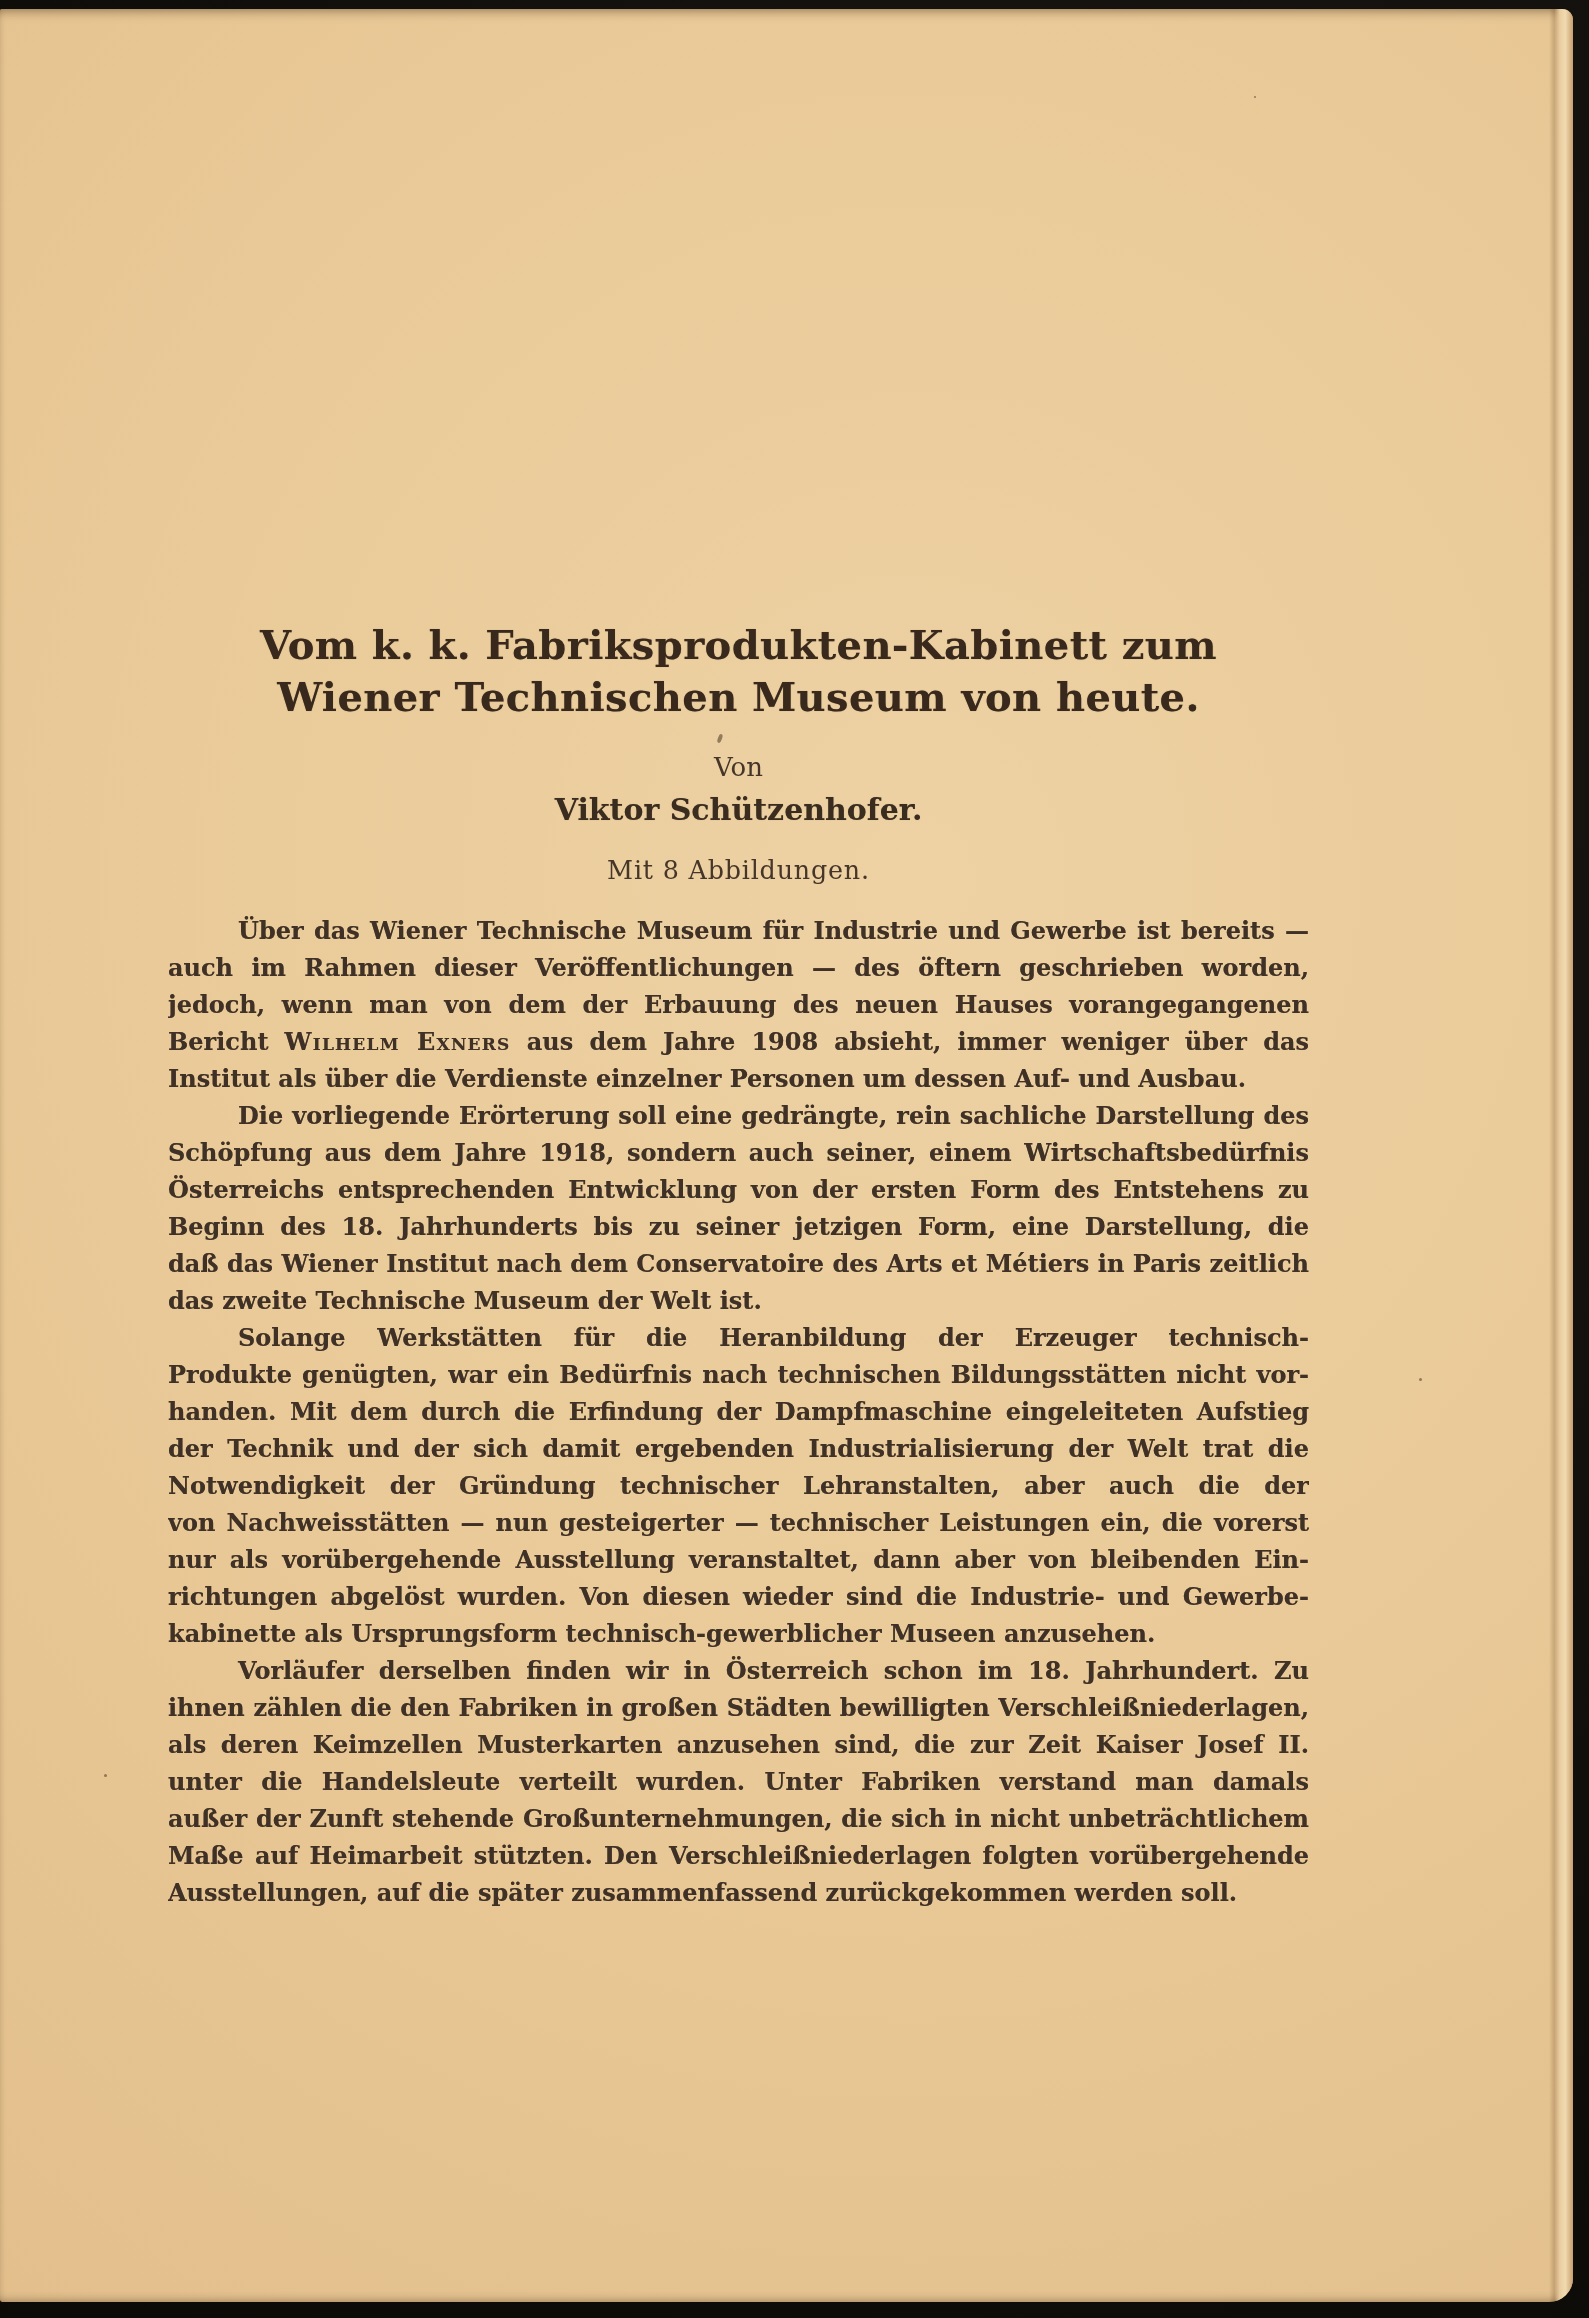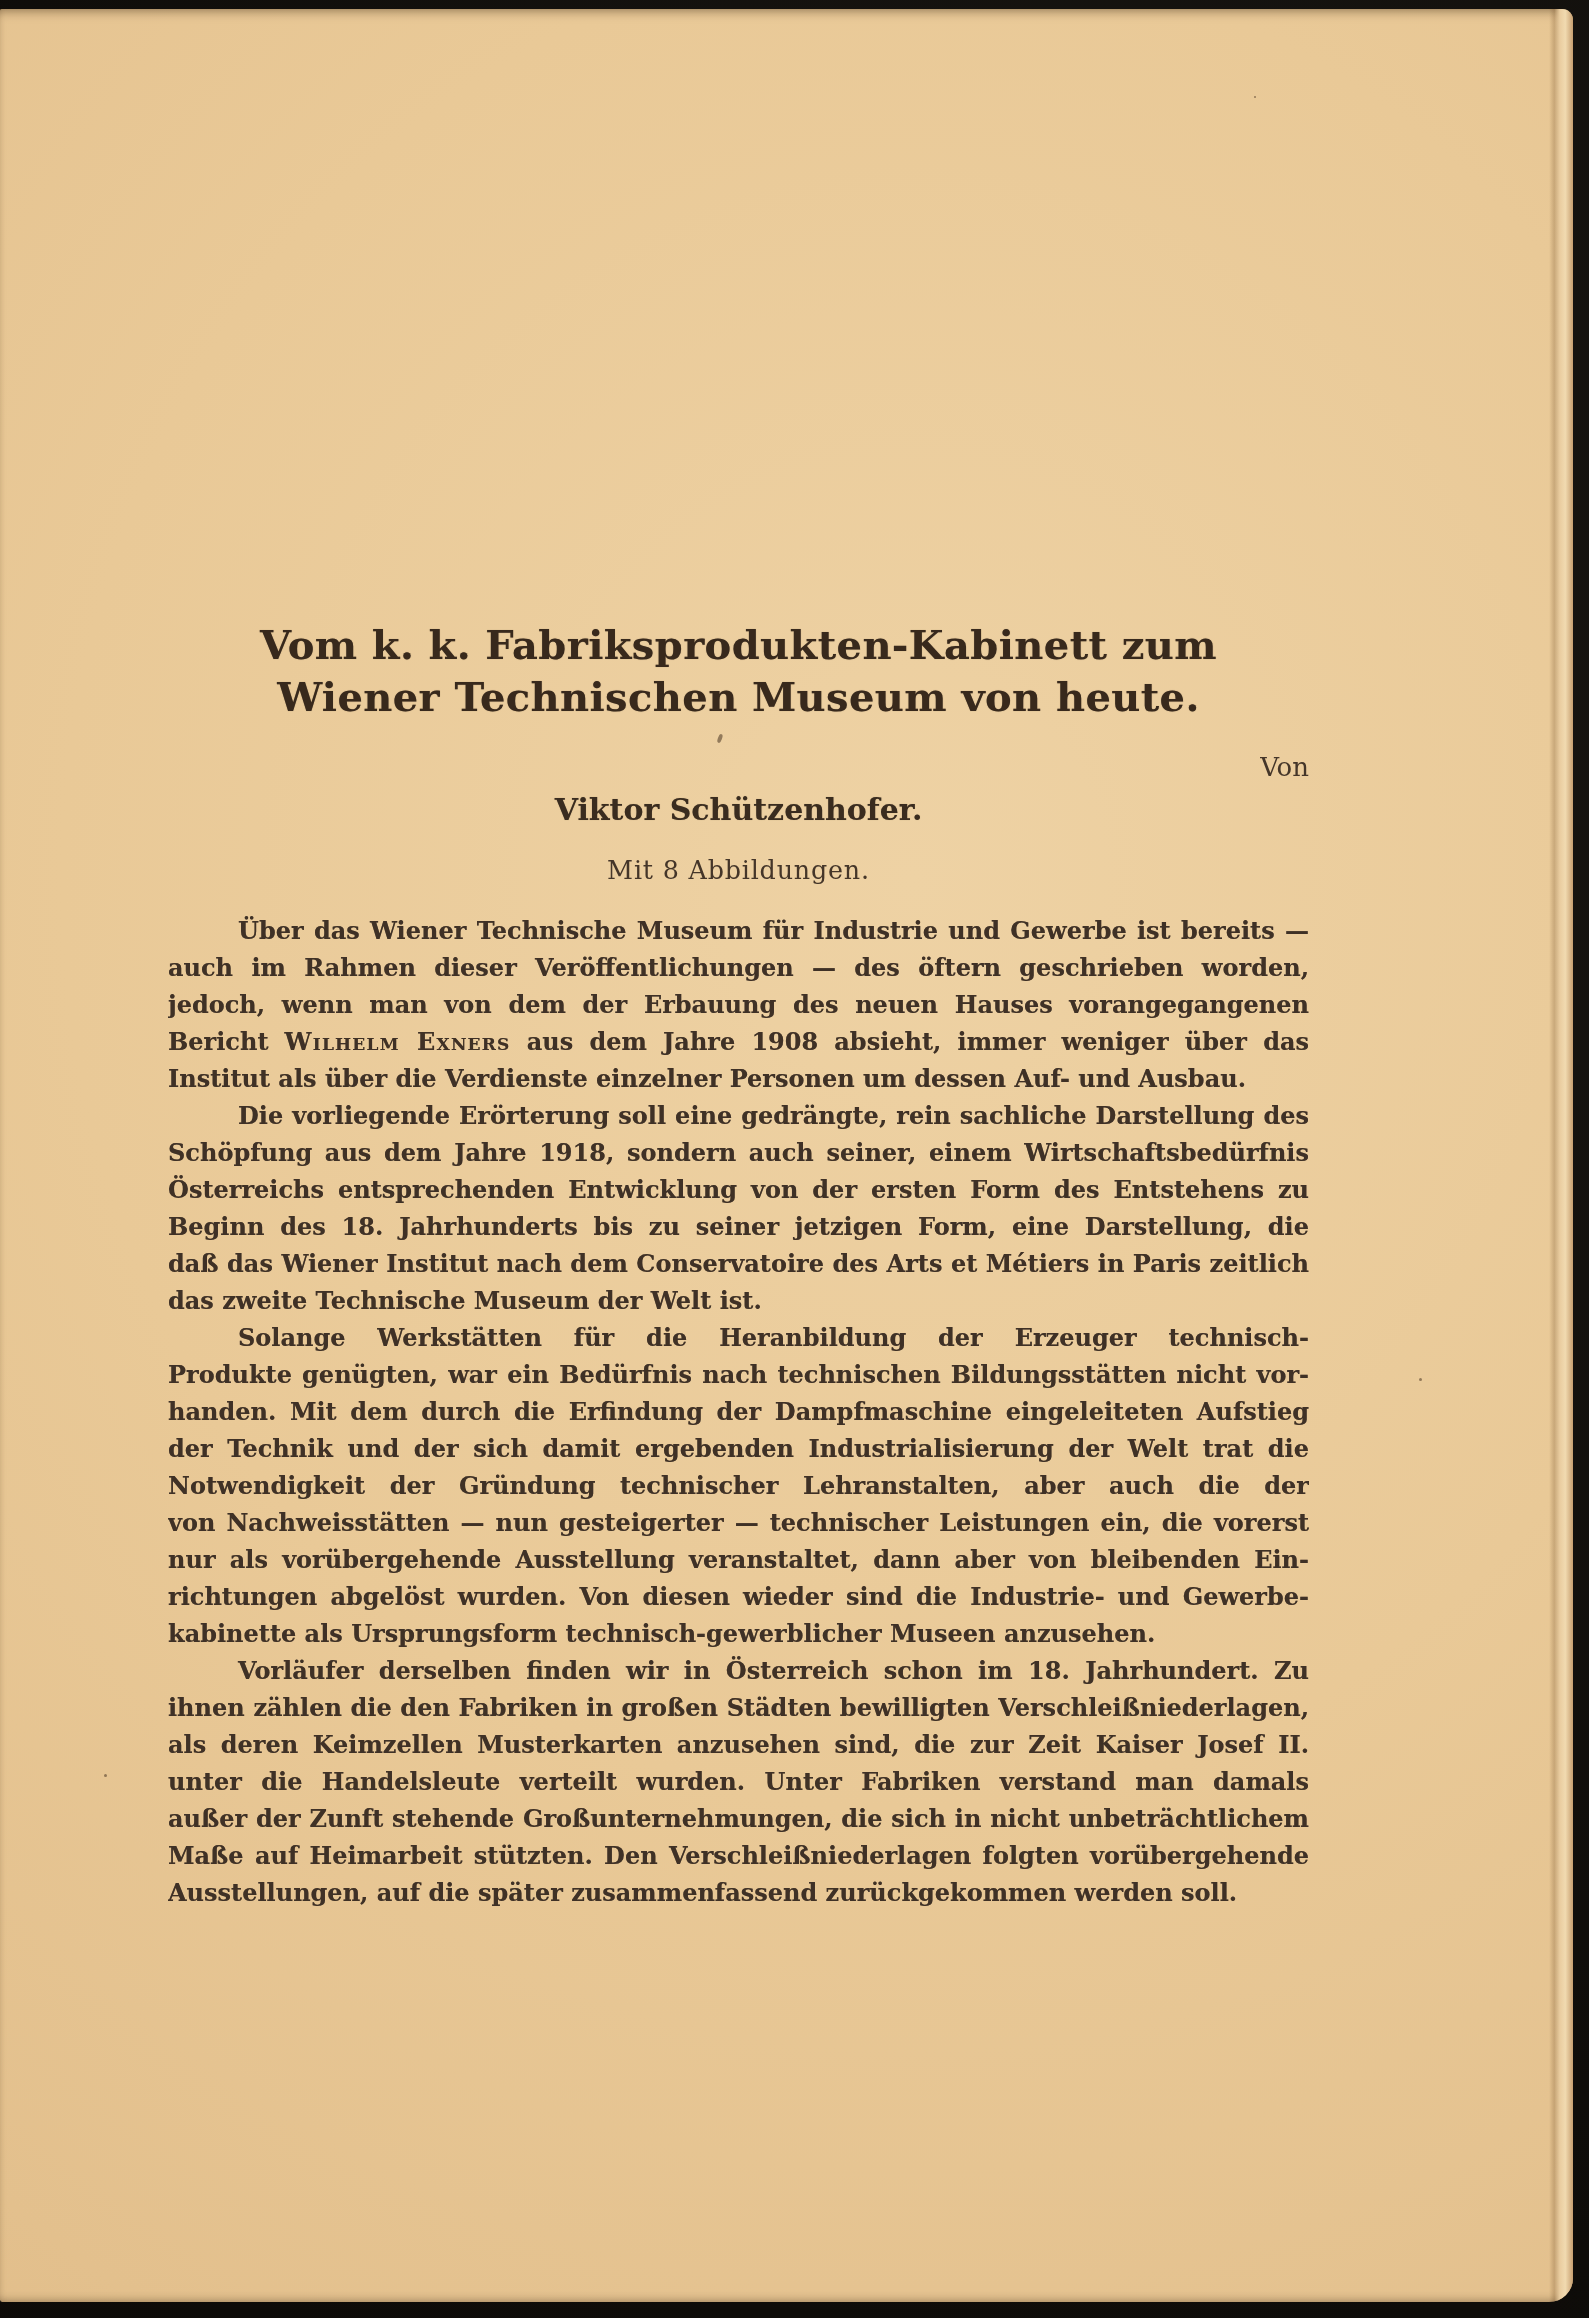--- a/index.html
+++ b/index.html
@@ -46,21 +46,21 @@
       #c79f70 100%);
     border-radius:0 11px 24px 0;
   }
   
   .centered{position:absolute;left:168px;width:1141px;text-align:center;}
   #title{
     top:610px;font-size:40px;line-height:52px;font-weight:bold;
     letter-spacing:0.4px;color:#38291c;
     text-shadow:0 0 0.8px rgba(56,41,28,0.45);
   }
-  #byline{top:742px;font-size:26px;line-height:32px;color:#453629;text-align:right;}
+  #byline{top:742px;font-size:26px;line-height:32px;color:#453629;}
   #author{
     top:782px;font-size:30px;line-height:37px;font-weight:bold;
     color:#3a2c1f;text-shadow:0 0 0.8px rgba(58,44,31,0.4);
   }
   #subtitle{top:846px;font-size:25.4px;line-height:30px;letter-spacing:0.8px;color:#453629;}
   #article-body{
     position:absolute;left:168px;top:903px;width:1141px;
     font-size:24px;color:#3f3126;
     text-shadow:0 0 0.5px rgba(63,49,38,0.55);
   }

